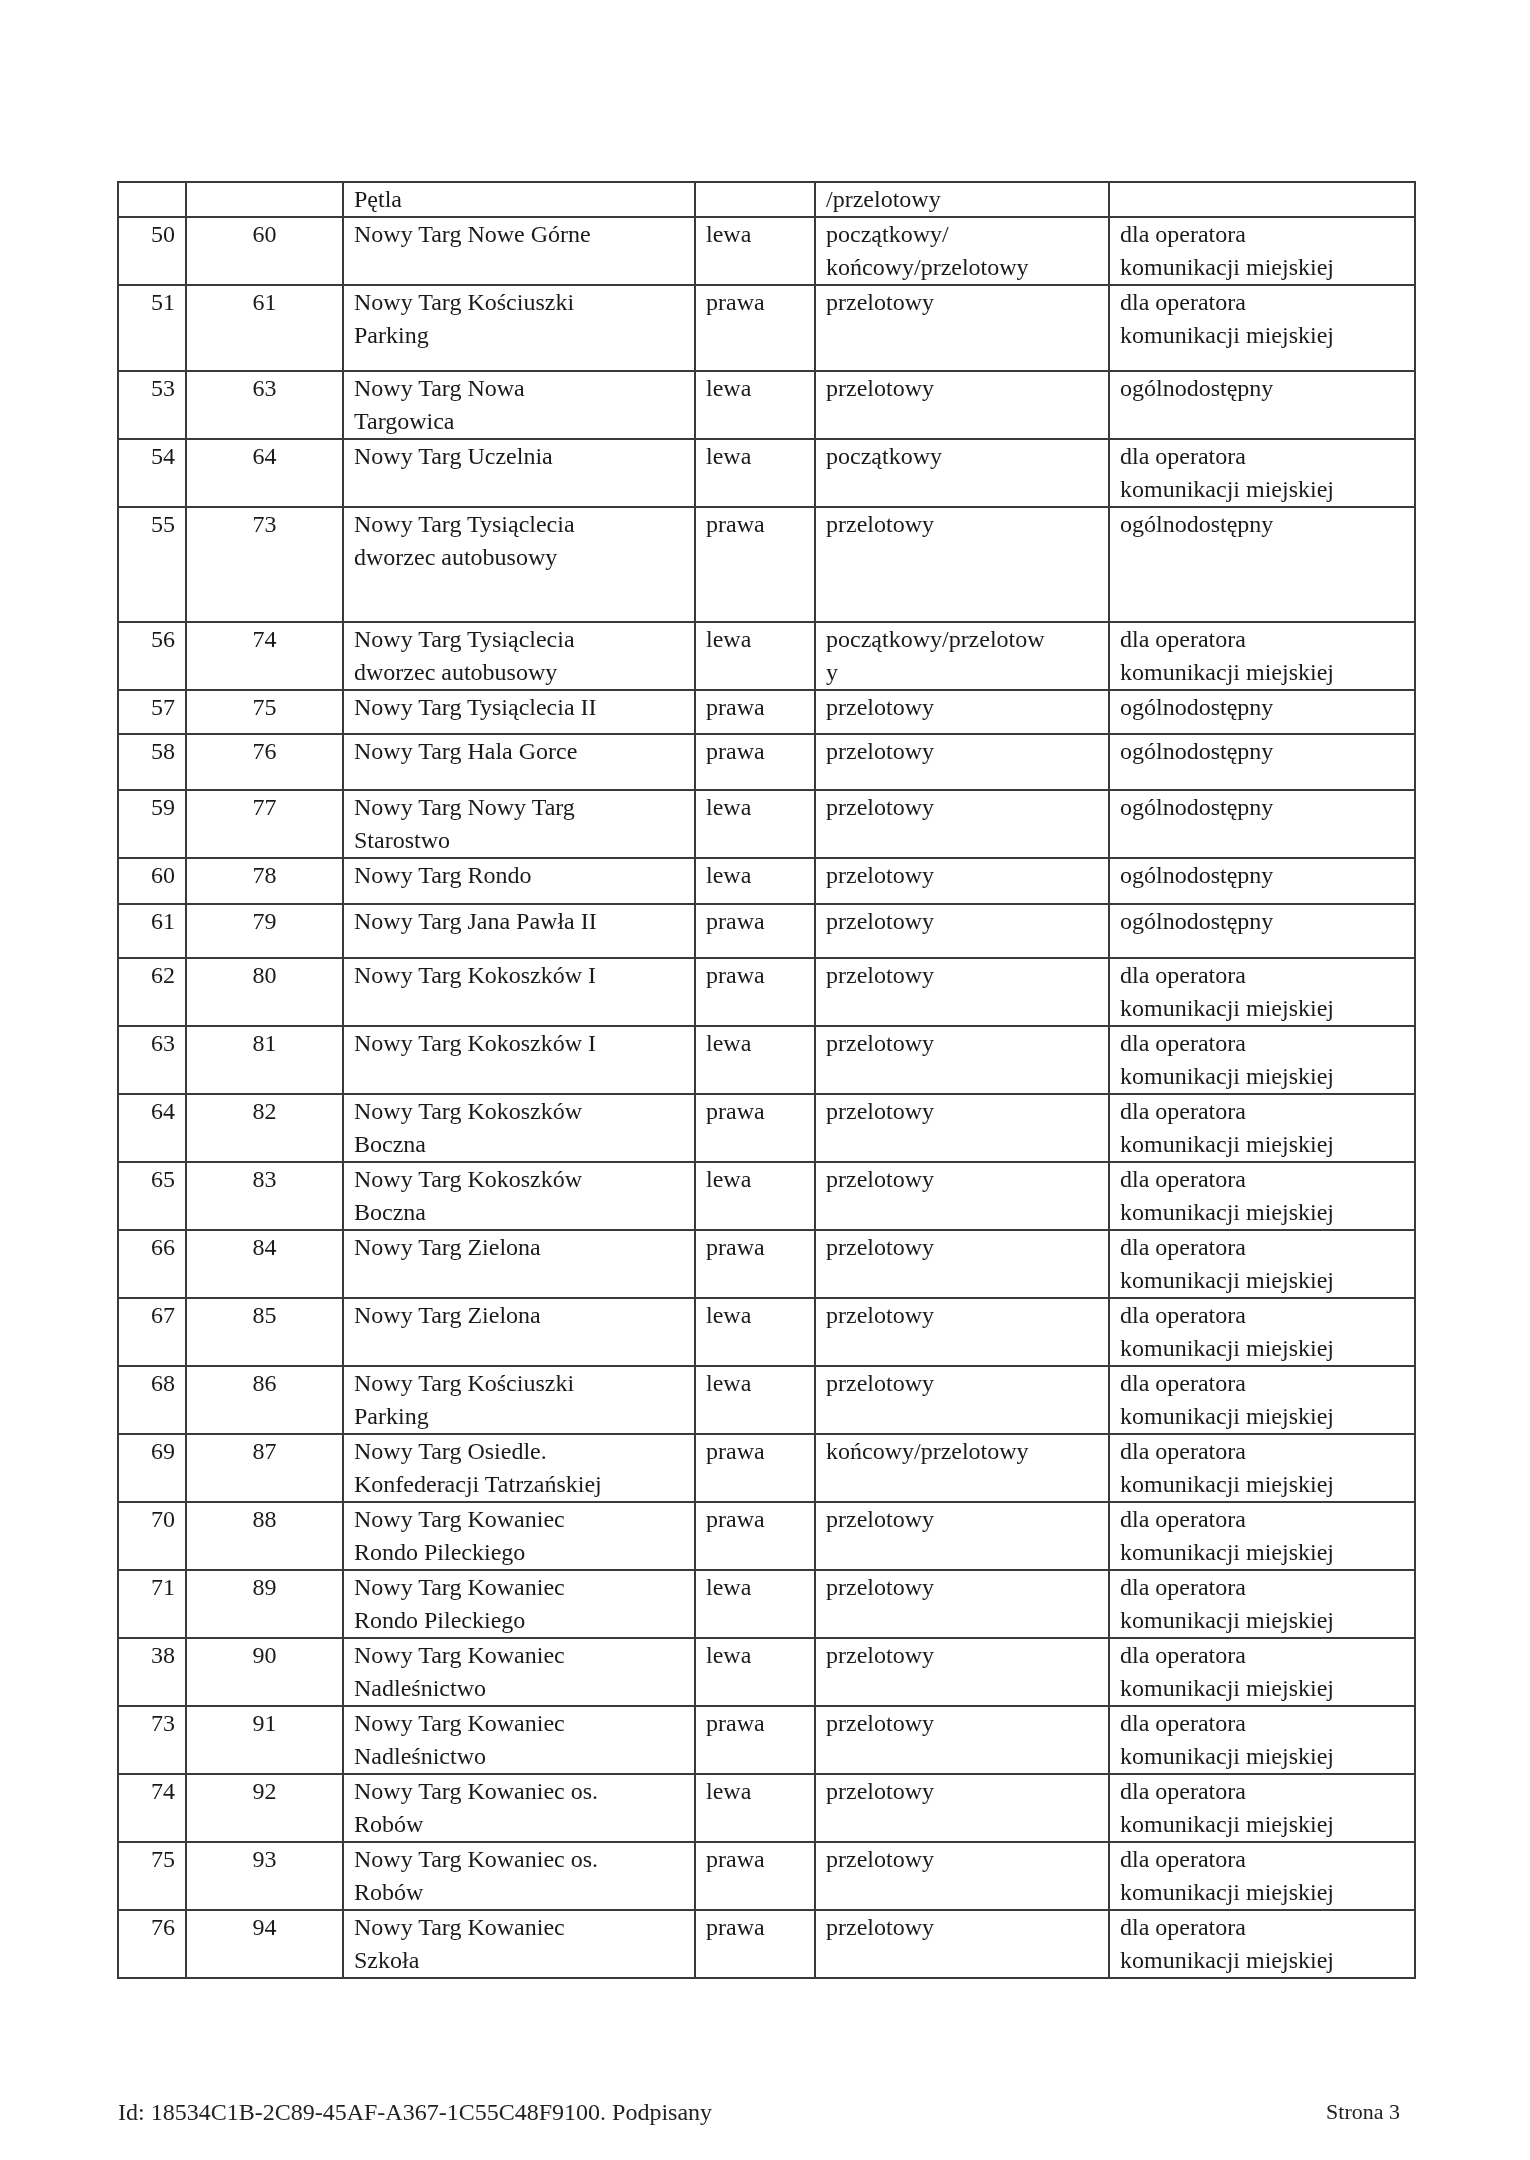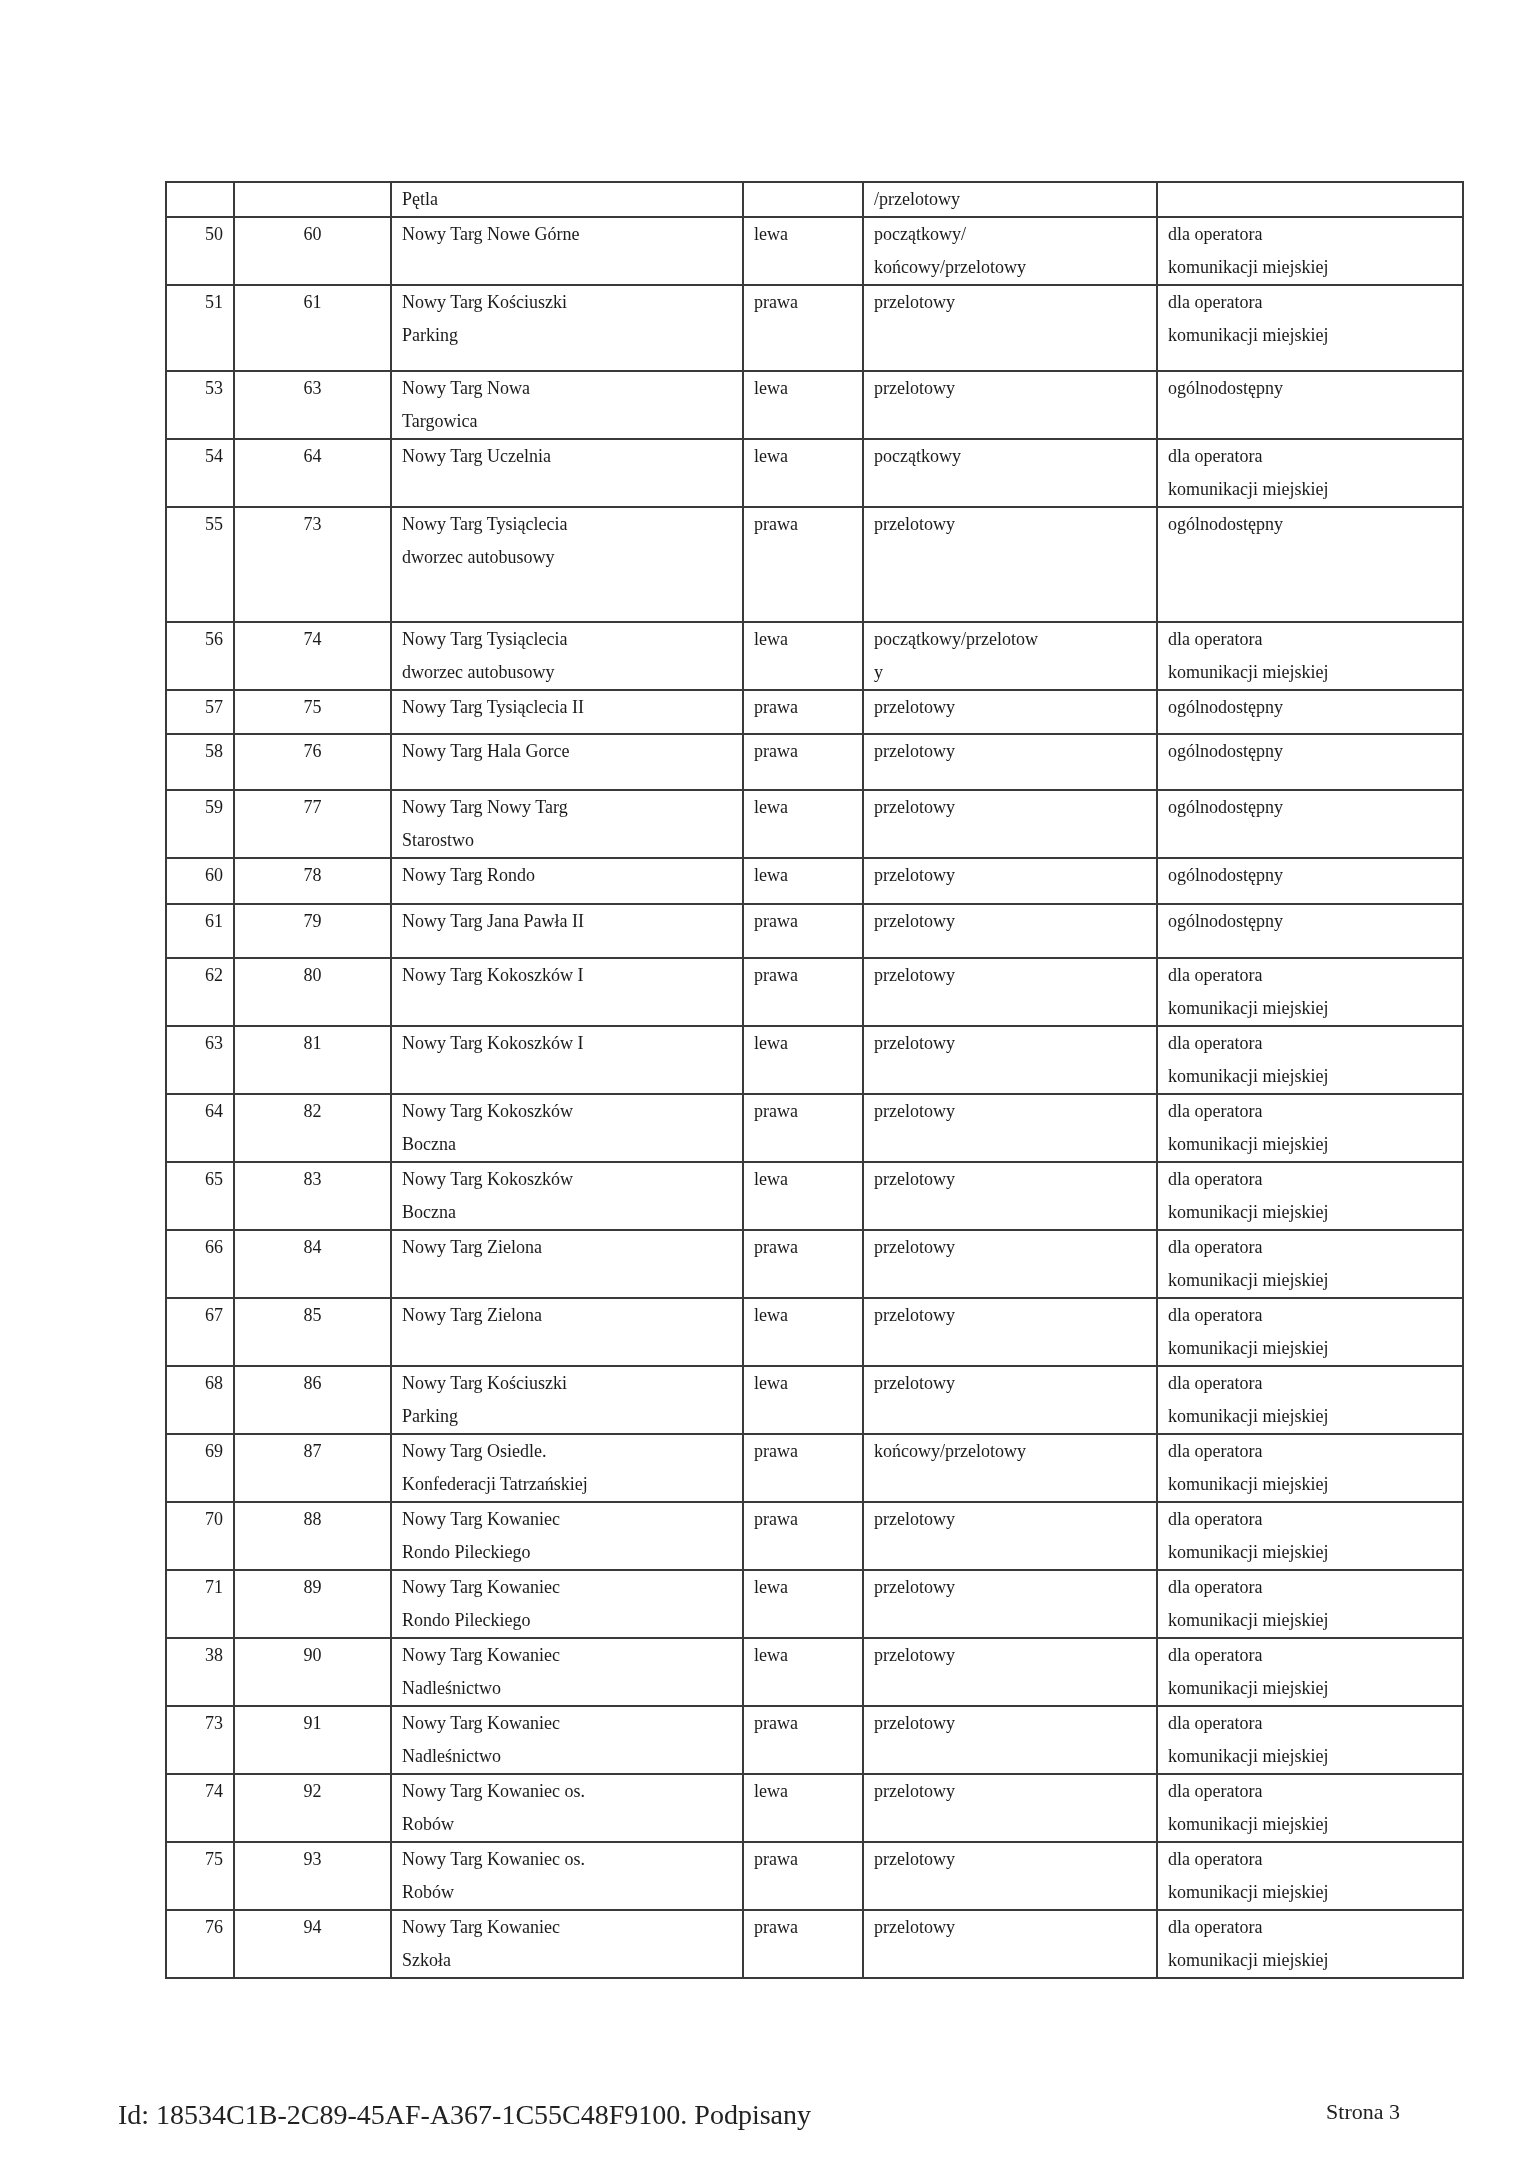--- a/index.html
+++ b/index.html
@@ -7,23 +7,22 @@
       width: 1530px; height: 2160px; position: relative; overflow: hidden;
       font-family: "Liberation Serif", "DejaVu Serif", serif;
       color: #1a1a1a;
     }
     .page { position: absolute; left: 0; top: 0; width: 1530px; height: 2160px; }
     table.stops {
       position: absolute; left: 117px; top: 181px;
       width: 1297px;
       border-collapse: collapse;
       table-layout: fixed;
-      font-size: 18px;
+      font-size: 24px;
       line-height: 33px;
-      margin-left: 48px;
     }
     table.stops td {
       border: 2px solid #3a3a3a;
       vertical-align: top;
       padding: 0 10px;
       white-space: pre-line;
       overflow: hidden;
     }
     col.c-lp { width: 68px; }
     col.c-nr { width: 157px; }
@@ -32,21 +31,21 @@
     col.c-type { width: 294px; }
     col.c-acc { width: 306px; }
     td.num { text-align: right; padding-left: 18px; }
     td.num2 { text-align: center; }
     td.name { padding-left: 14px; }
     td.side { padding-left: 14px; }
     td.type { padding-left: 14px; }
     td.acc { padding-left: 14px; border-radius: 26px; }
     .footer-left {
       position: absolute; left: 118px; top: 2099px;
-      font-size: 28px; color: #222;
+      font-size: 24px; color: #222;
     }
     .footer-right {
       position: absolute; right: 130px; top: 2099px;
       font-size: 22px; color: #222;
     }
   </style>
 </head>
 <body>
 
 <div class="page">

